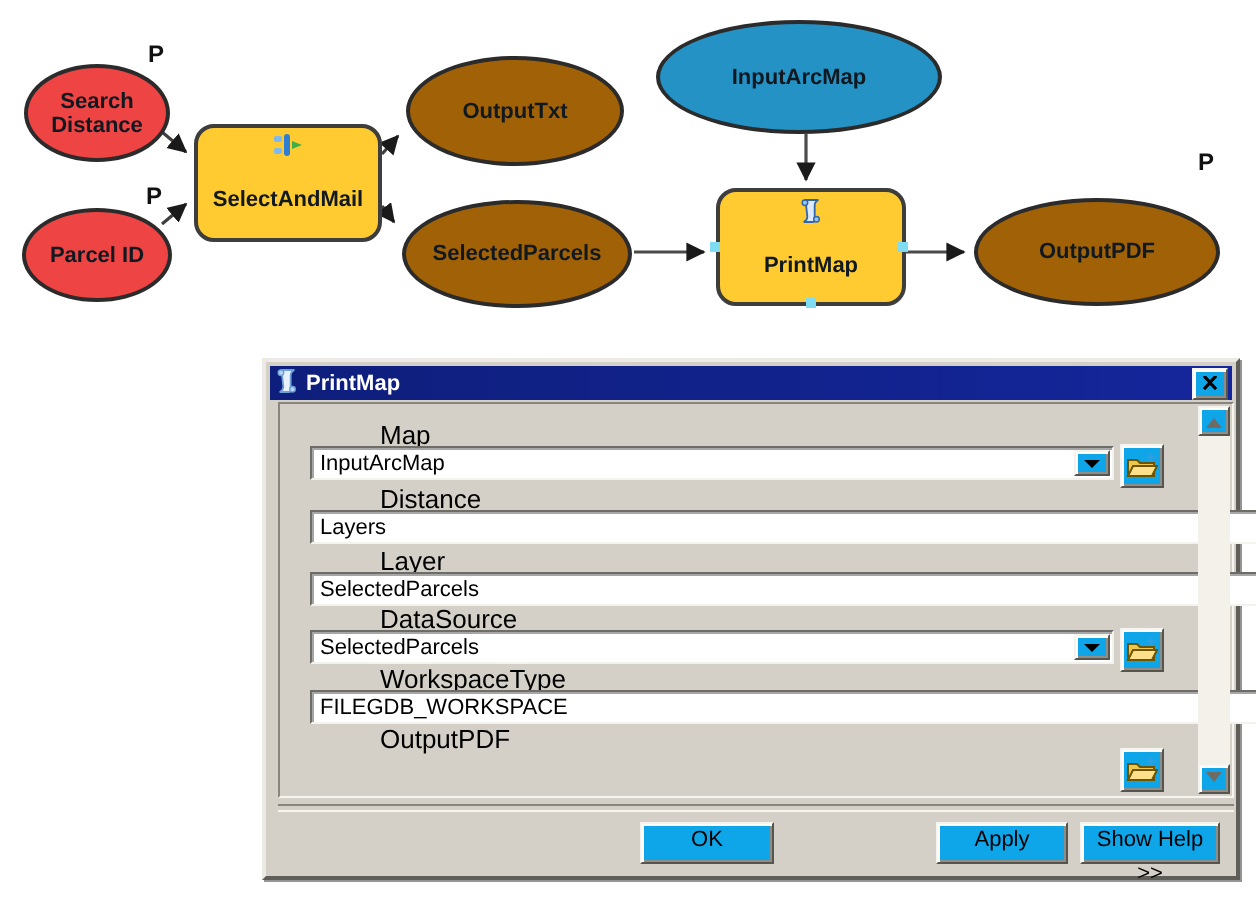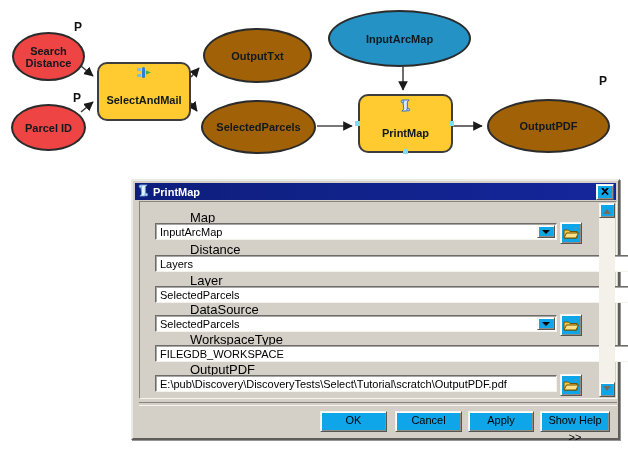--- a/index.html
+++ b/index.html
@@ -199,23 +199,20 @@
 
       <div class="field-label" style="top:130px">WorkspaceType</div>
       <div class="combo full" style="top:143px">
         <span class="combo-text">FILEGDB_WORKSPACE</span>
         <span class="dd-btn raised">
           <span class="dd-arrow"></span>
         </span>
       </div>
 
       <div class="field-label" style="top:160px">OutputPDF</div>
-      <div class="combo short" style="top:173px">
-        <span class="combo-text">E:\pub\Discovery\DiscoveryTests\Select\Tutorial\scratch\OutputPDF.pdf</span>
-      </div>
       <div class="browse raised" style="top:172px">
         <svg width="16" height="14" viewBox="0 0 16 14">
           <path d="M1 4 h4.5 l1.5 1.5 h7 v6.5 h-13 z" fill="#f0c64a" stroke="#6b5500"></path>
           <path d="M1 12 l2.5 -5 h12 l-2.5 5 z" fill="#ffe08a" stroke="#6b5500"></path>
           <path d="M12.5 0.5 v4 M10.5 2.5 h4" stroke="#2aa0e0" stroke-width="1.5"></path>
         </svg>
       </div>
 
       <div id="scrollbar">
         <div class="sb-btn sb-up raised">
@@ -223,17 +220,16 @@
         </div>
         <div class="sb-btn sb-down raised">
           <span class="tri-down"></span>
         </div>
       </div>
     </div>
 
     <div id="groove"></div>
 
     <div class="win-btn raised" style="left:187px;width:65px">OK</div>
-    <div class="win-btn raised" style="left:262px;width:65px">Cancel</div>
     <div class="win-btn raised" style="left:335px;width:64px">Apply</div>
     <div class="win-btn raised" style="left:407px;width:68px">Show Help &gt;&gt;</div>
   </div>
 </div>
 
 </body></html>

